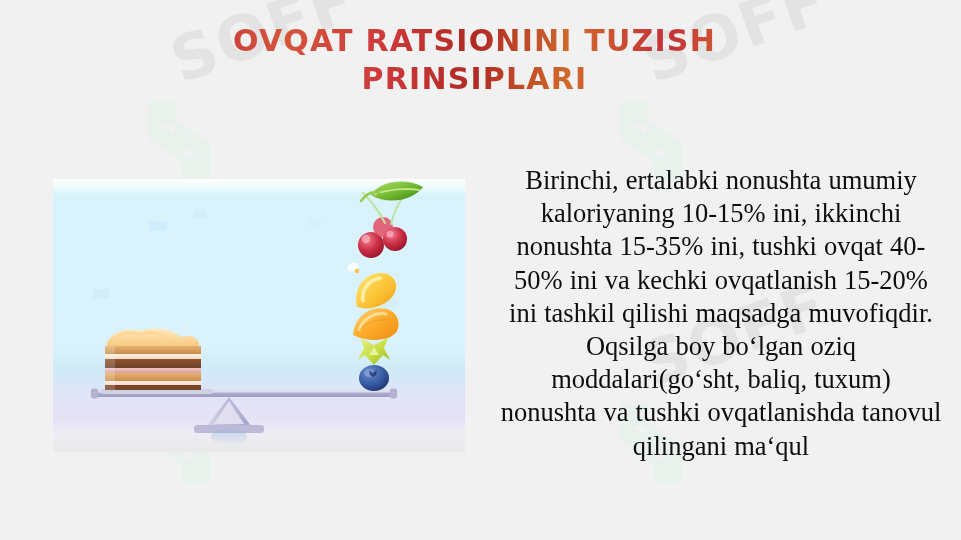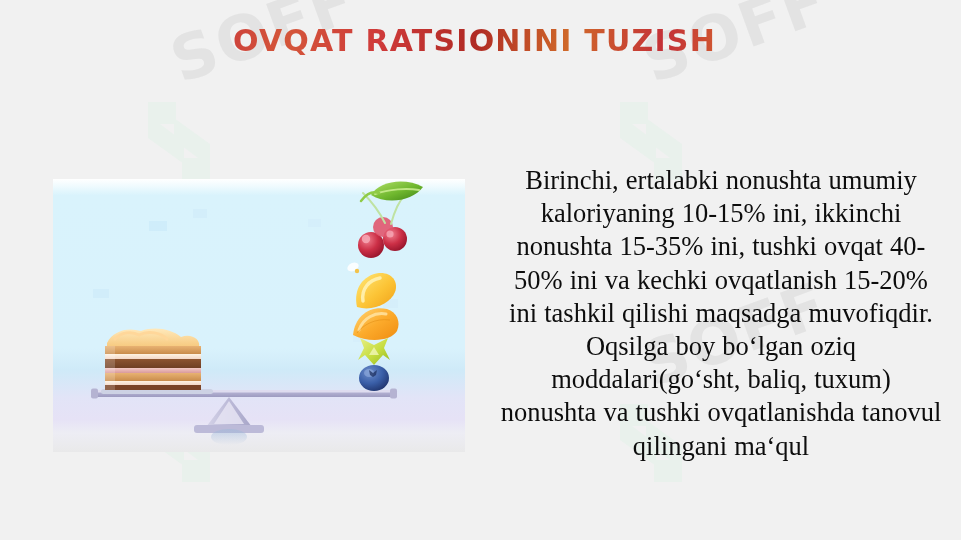--- a/index.html
+++ b/index.html
@@ -150,20 +150,21 @@
   </div>
 
   <div class="wm-text" style="left:168px; top:-6px;">SOFF</div>
   <div class="wm-text" style="left:640px; top:-6px;">SOFF</div>
   <div class="wm-text" style="left:168px; top:298px;">SOFF</div>
   <div class="wm-text" style="left:640px; top:298px;">SOFF</div>
 </div>
 
 <div class="title">
   <span class="title-line">OVQAT RATSIONINI TUZISH</span>
+  <span class="title-line">PRINSIPLARI</span>
 </div>
 
 <div class="picture">
   <svg class="pic-svg" viewBox="0 0 412 273" preserveAspectRatio="none">
     <defs>
       <linearGradient id="beamG" x1="0" y1="0" x2="0" y2="1">
         <stop offset="0%" stop-color="#c9c7e2"></stop>
         <stop offset="35%" stop-color="#b3b1d2"></stop>
         <stop offset="100%" stop-color="#9d9bc0"></stop>
       </linearGradient>

